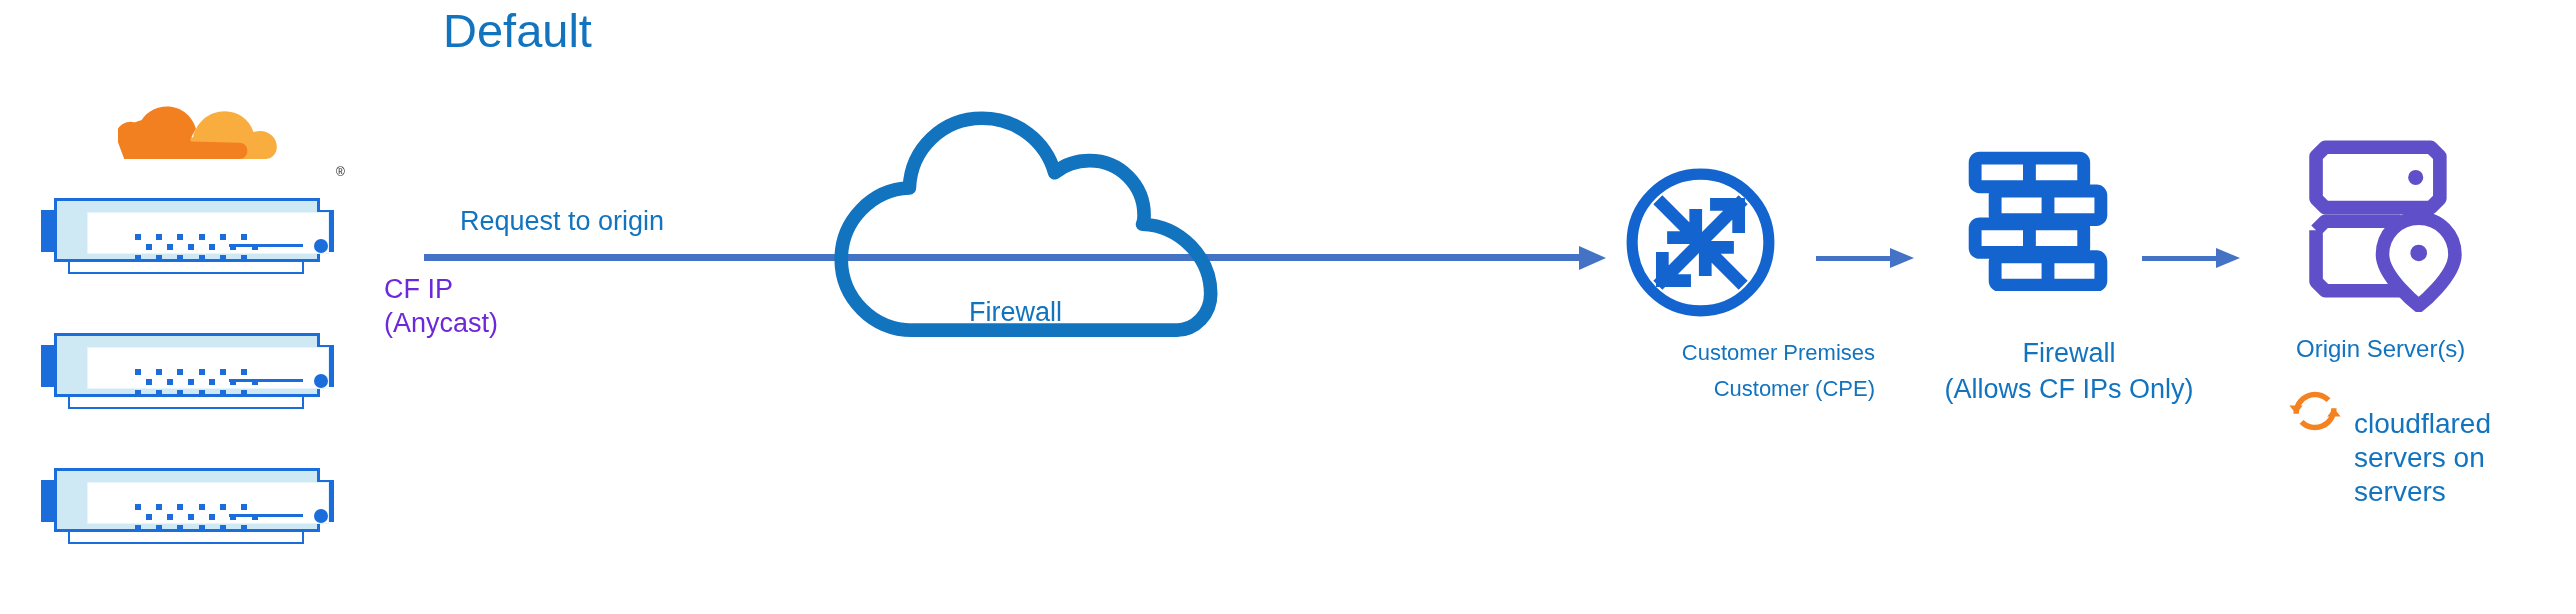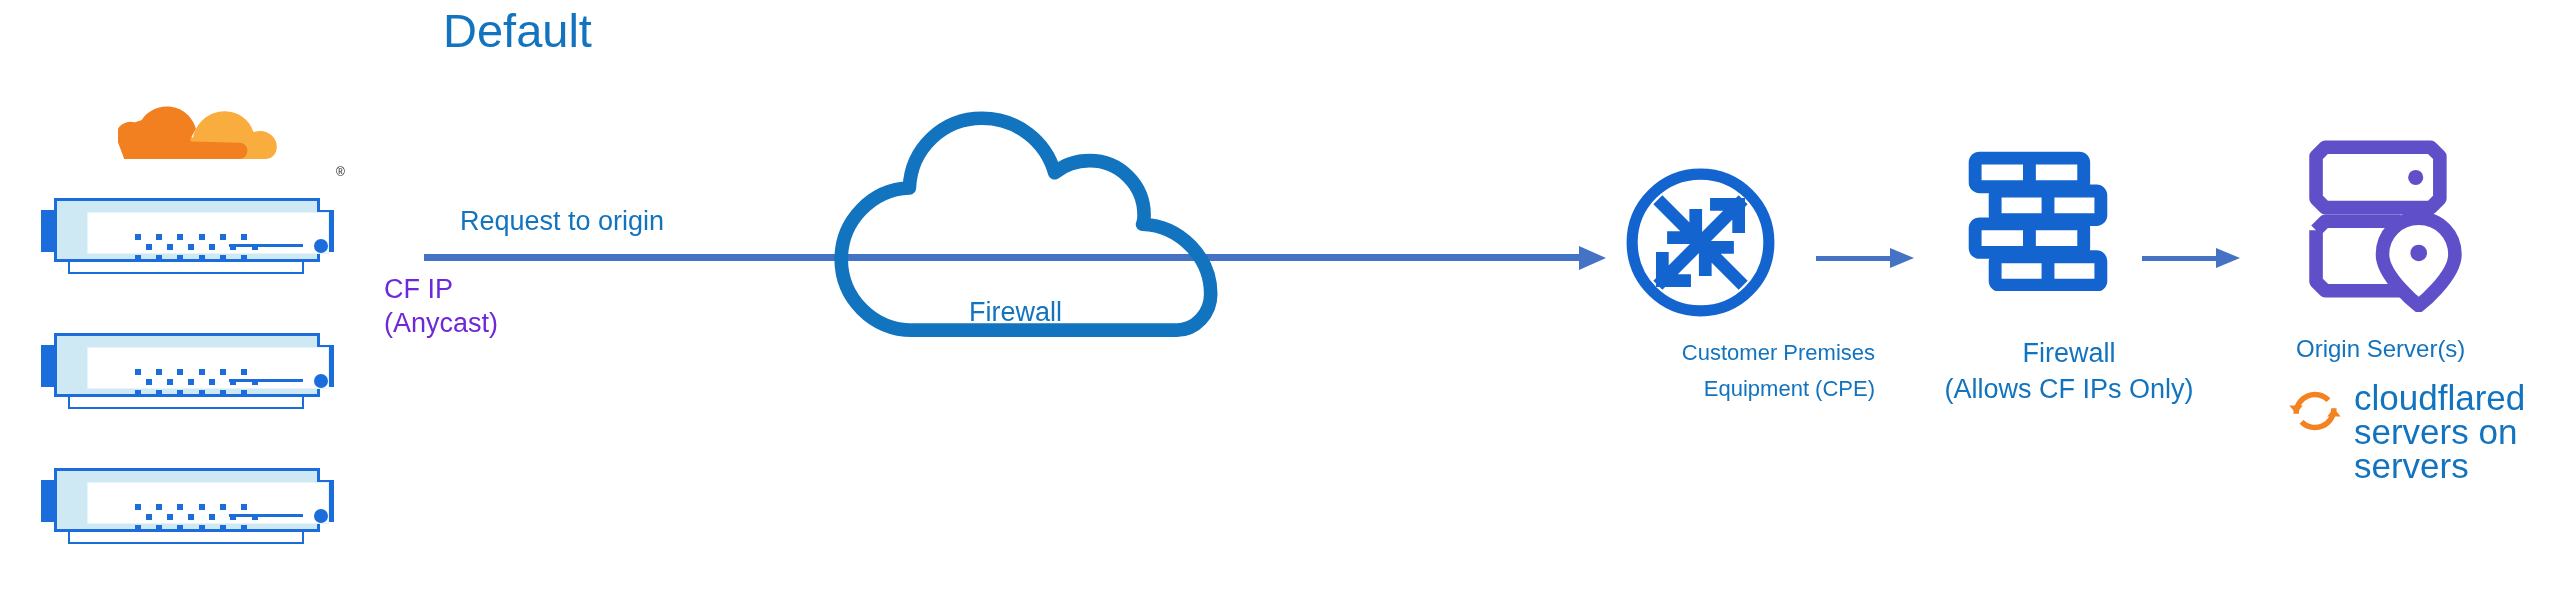--- a/index.html
+++ b/index.html
@@ -204,22 +204,22 @@
   #origin-label {
     left: 2296px;
     top: 335px;
     font-size: 24px;
     color: #1273bf;
     white-space: nowrap;
   }
   #cloudflared-icon { left: 2288px; top: 384px; }
   #cloudflared-label {
     left: 2354px;
-    top: 381px;
-    font-size: 35px;
+    top: 407px;
+    font-size: 28px;
     color: #1273bf;
     line-height: 34px;
     width: 174px;
   }
 </style>
 </head>
 <body>
 
 <div id="canvas">
 
@@ -366,21 +366,21 @@
 
       <path d="M53 47 L74 26 M74 26 L60 26 M74 26 L74 40" fill="none" stroke="#1464d0" stroke-width="8" stroke-linecap="square"></path>
 
       <path d="M47 53 L26 74 M26 74 L40 74 M26 74 L26 60" fill="none" stroke="#1464d0" stroke-width="8" stroke-linecap="square"></path>
 
       <path d="M74 74 L53 53 M53 53 L53 67 M53 53 L67 53" fill="none" stroke="#1464d0" stroke-width="8" stroke-linecap="square"></path>
     </svg>
   </div>
   <div class="abs" id="cpe-label">
     <div>Customer Premises</div>
-    <div>Equipment (CPE)</div>
+    <div>Customer (CPE)</div>
   </div>
 
   <div class="abs" id="arrow2-line"></div>
   <div class="abs" id="arrow2-head"></div>
 
   <div class="abs" id="firewall-icon">
     <svg width="144" height="140" viewBox="0 0 100 98">
       <g fill="none" stroke="#1464d0" stroke-width="9" stroke-linejoin="round">
         <rect x="6" y="5" width="76" height="20" rx="3"></rect>
         <rect x="20" y="28" width="74" height="20" rx="3"></rect>

